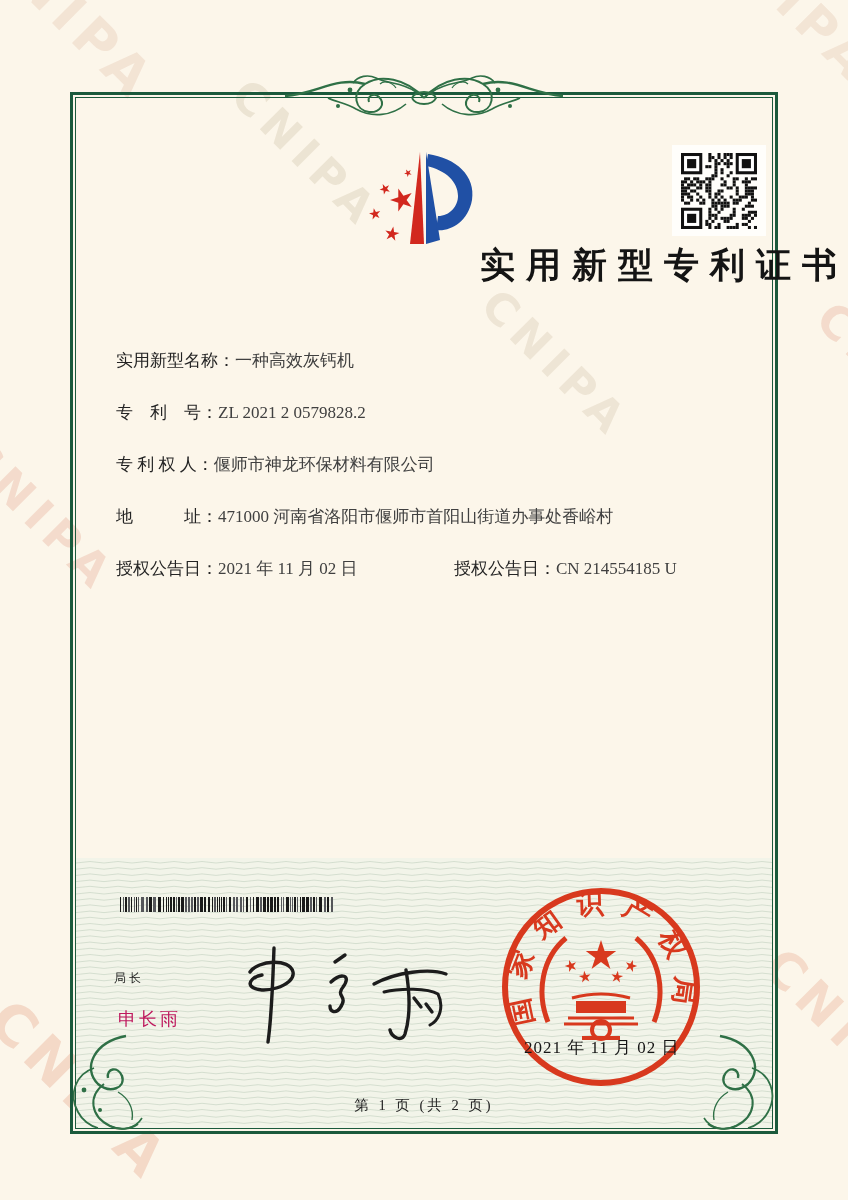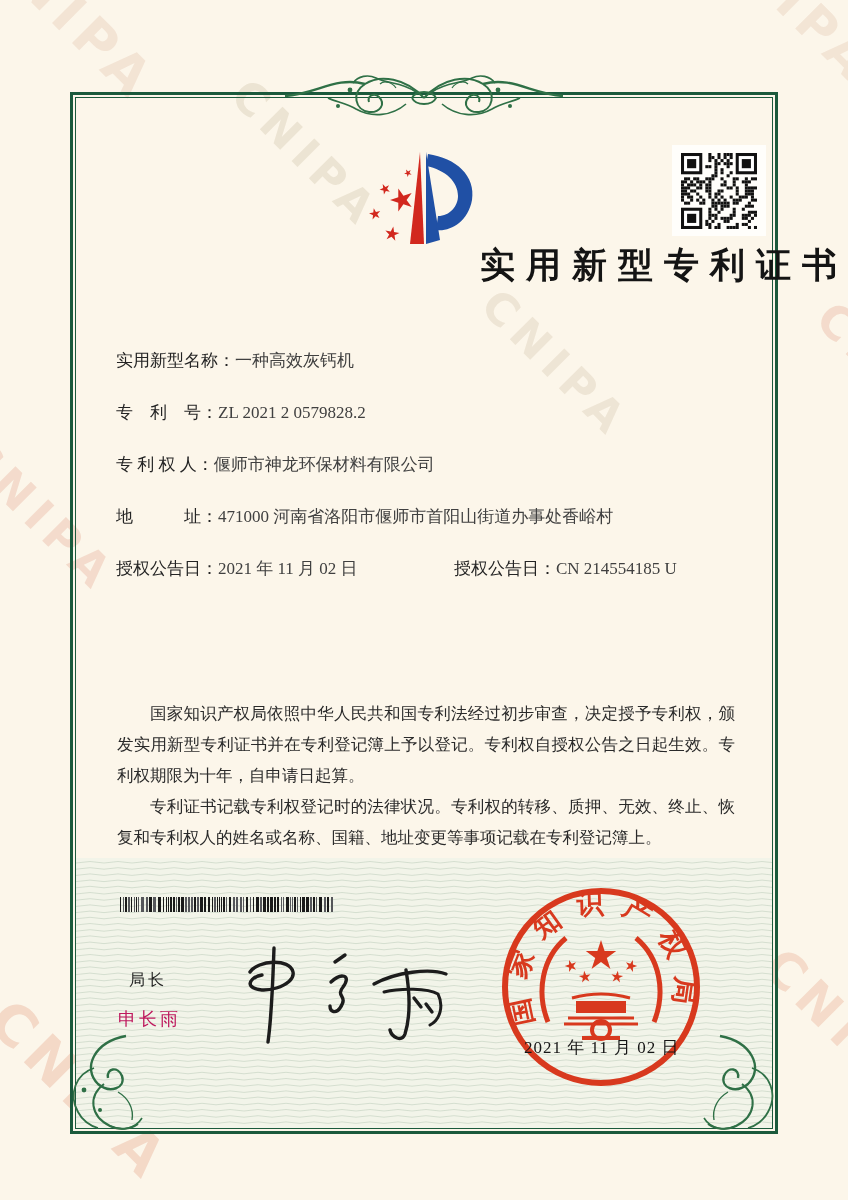--- a/index.html
+++ b/index.html
@@ -41,21 +41,21 @@
   .field-row{ font-size:17px; line-height:22px; color:#242424; white-space:nowrap; }
   .flabel{ color:#242424; }
   .fvalue{ color:#404040; }
   .pair1{ display:inline-block; min-width:338px; }
   
   .body-text{ position:absolute; left:117px; top:698px; width:618px; font-size:16.5px; line-height:31px; color:#2a2a2a; }
   .body-text p{ margin:0; text-indent:2em; text-align:justify; }
   
   .barcode{ position:absolute; left:120px; top:897px; width:218px; height:15px; display:flex; align-items:stretch; }
   .barcode i{ display:block; height:100%; }
-  .sig-title{ position:absolute; left:129px; top:970px; font-size:16px; letter-spacing:3px; color:#1d1d1d; }
+  .sig-title{ position:absolute; left:114px; top:970px; font-size:12px; letter-spacing:3px; color:#1d1d1d; }
   .sig-name{ position:absolute; left:118px; top:1007px; font-size:18px; letter-spacing:3px; color:#be185d; }
   .signature{ position:absolute; left:238px; top:942px; }
   .seal{ position:absolute; left:494px; top:880px; }
   .seal-date{ position:absolute; left:524px; top:1036px; font-size:17px; letter-spacing:1px; color:#161616; z-index:5;}
   .page-info{ position:absolute; left:0; top:1096px; width:100%; text-align:center; font-size:14.5px; letter-spacing:3px; color:#222; }
   .cont-note{
     position:absolute; left:50%; top:1145px; transform:translateX(-50%);
     background:#fffef9; padding:9px 26px; font-size:15px; letter-spacing:4px; color:#2a2a2a;
   }
 </style>
@@ -397,24 +397,20 @@
   <div class="doc-title">实用新型专利证书</div>
 
   <div class="fields" id="fields">
       <div class="field-row"><span class="flabel">实用新型名称：</span><span class="fvalue">一种高效灰钙机</span></div>
       <div class="field-row"><span class="flabel">专　利　号：</span><span class="fvalue">ZL 2021 2 0579828.2</span></div>
       <div class="field-row"><span class="flabel">专 利 权 人：</span><span class="fvalue">偃师市神龙环保材料有限公司</span></div>
       <div class="field-row"><span class="flabel">地　　　址：</span><span class="fvalue">471000 河南省洛阳市偃师市首阳山街道办事处香峪村</span></div>
       <div class="field-row"><span class="pair1"><span class="flabel">授权公告日：</span><span class="fvalue">2021 年 11 月 02 日</span></span><span class="flabel">授权公告日：</span><span class="fvalue">CN 214554185 U</span></div>
     </div>
 
-  <div class="body-text" id="body-text">
-      <p>国家知识产权局依照中华人民共和国专利法经过初步审查，决定授予专利权，颁发实用新型专利证书并在专利登记簿上予以登记。专利权自授权公告之日起生效。专利权期限为十年，自申请日起算。</p>
-      <p>专利证书记载专利权登记时的法律状况。专利权的转移、质押、无效、终止、恢复和专利权人的姓名或名称、国籍、地址变更等事项记载在专利登记簿上。</p>
-    </div>
 
   <div class="barcode" id="barcode">
       <i style="width: 1px; margin-right: 2px; background: rgb(26, 26, 26);"></i>
       <i style="width: 1px; margin-right: 1px; background: rgb(85, 86, 90);"></i>
       <i style="width: 2px; margin-right: 1px; background: rgb(26, 26, 26);"></i>
       <i style="width: 2px; margin-right: 1px; background: rgb(85, 86, 90);"></i>
       <i style="width: 1px; margin-right: 2px; background: rgb(26, 26, 26);"></i>
       <i style="width: 1px; margin-right: 1px; background: rgb(85, 86, 90);"></i>
       <i style="width: 1px; margin-right: 1px; background: rgb(26, 26, 26);"></i>
       <i style="width: 1px; margin-right: 2px; background: rgb(85, 86, 90);"></i>
@@ -515,14 +511,15 @@
       <rect x="82" y="121" width="50" height="12" stroke="none"></rect>
       <path d="M74,138 h66 M70,144 h74" fill="none" stroke-width="3"></path>
       <path d="M54,142 C42,112 48,78 72,58" fill="none" stroke-width="5"></path>
       <path d="M160,142 C172,112 166,78 142,58" fill="none" stroke-width="5"></path>
       <circle cx="107" cy="150" r="9" fill="none" stroke-width="4"></circle>
       <path d="M88,158 h38" fill="none" stroke-width="4"></path>
     </g>
   </svg>
   <div class="seal-date">2021 年 11 月 02 日</div>
 
+  <div class="page-info">第 1 页 (共 2 页)</div>
 
 </div>
 
 </body></html>

